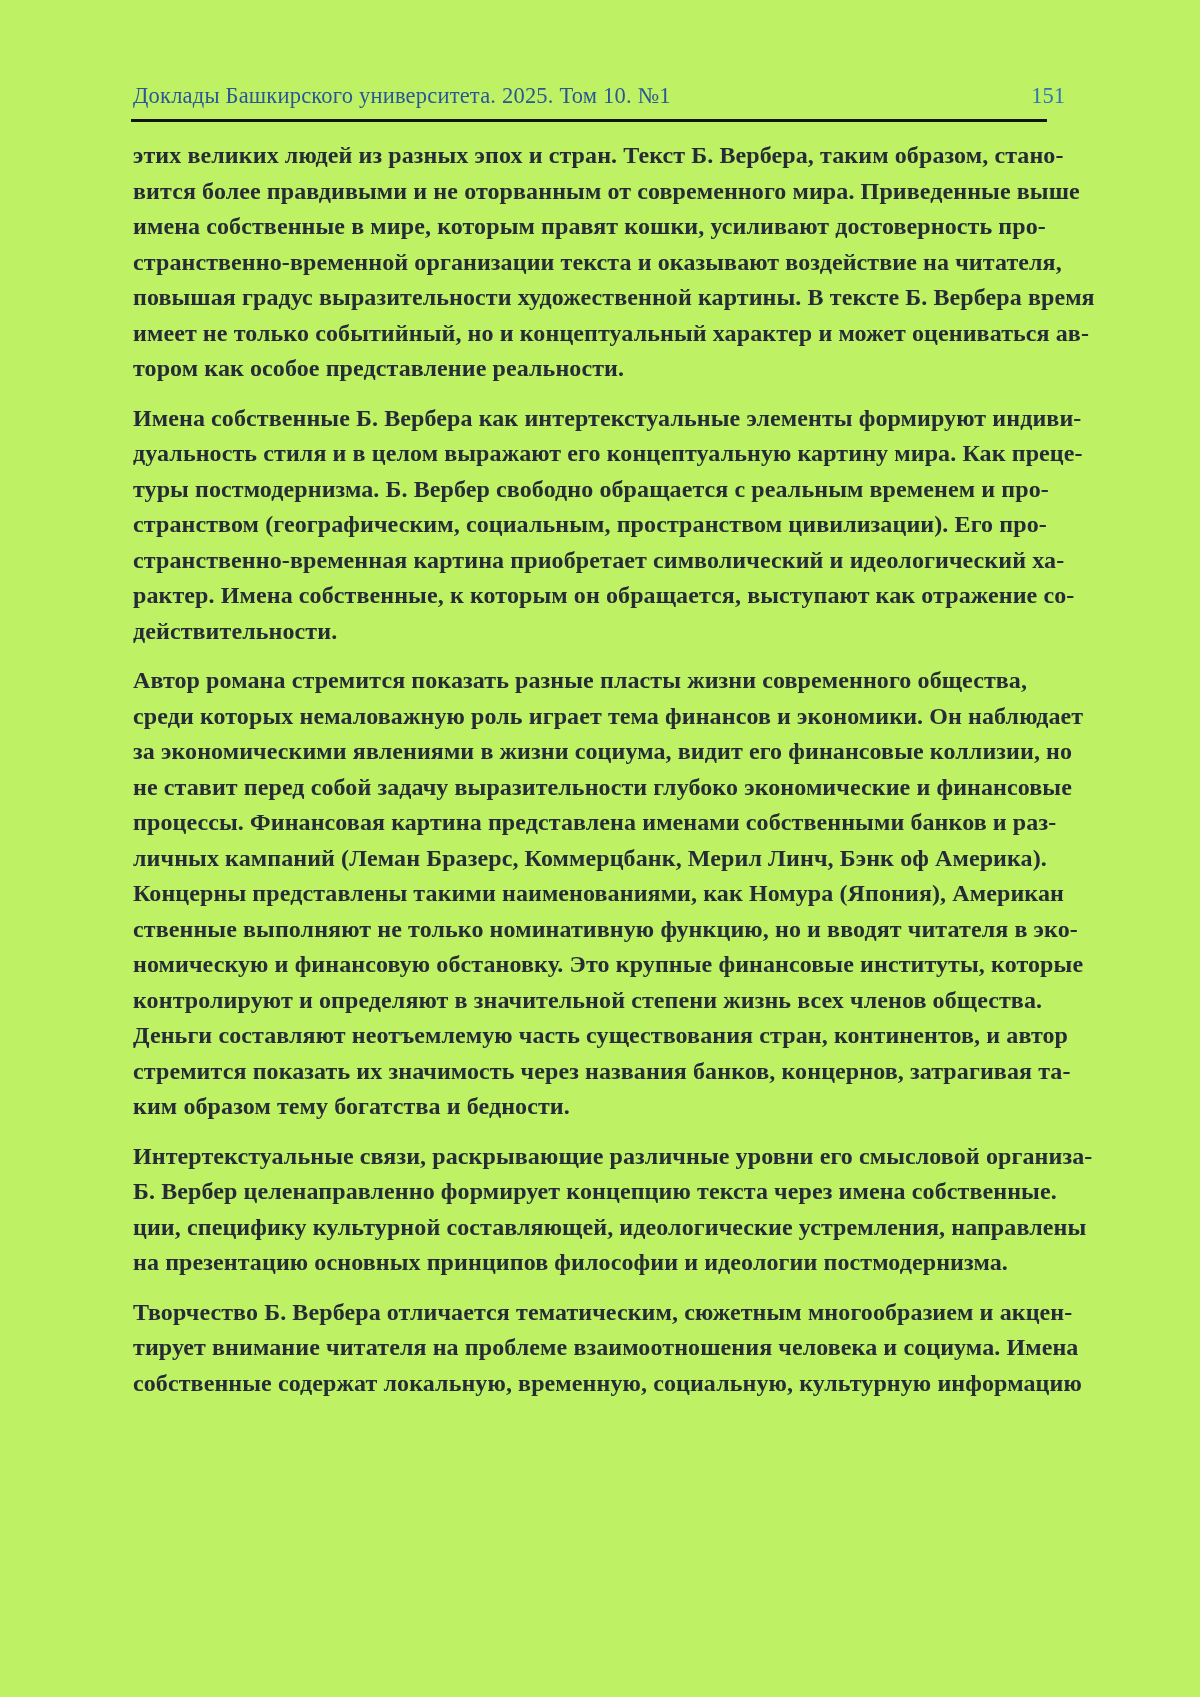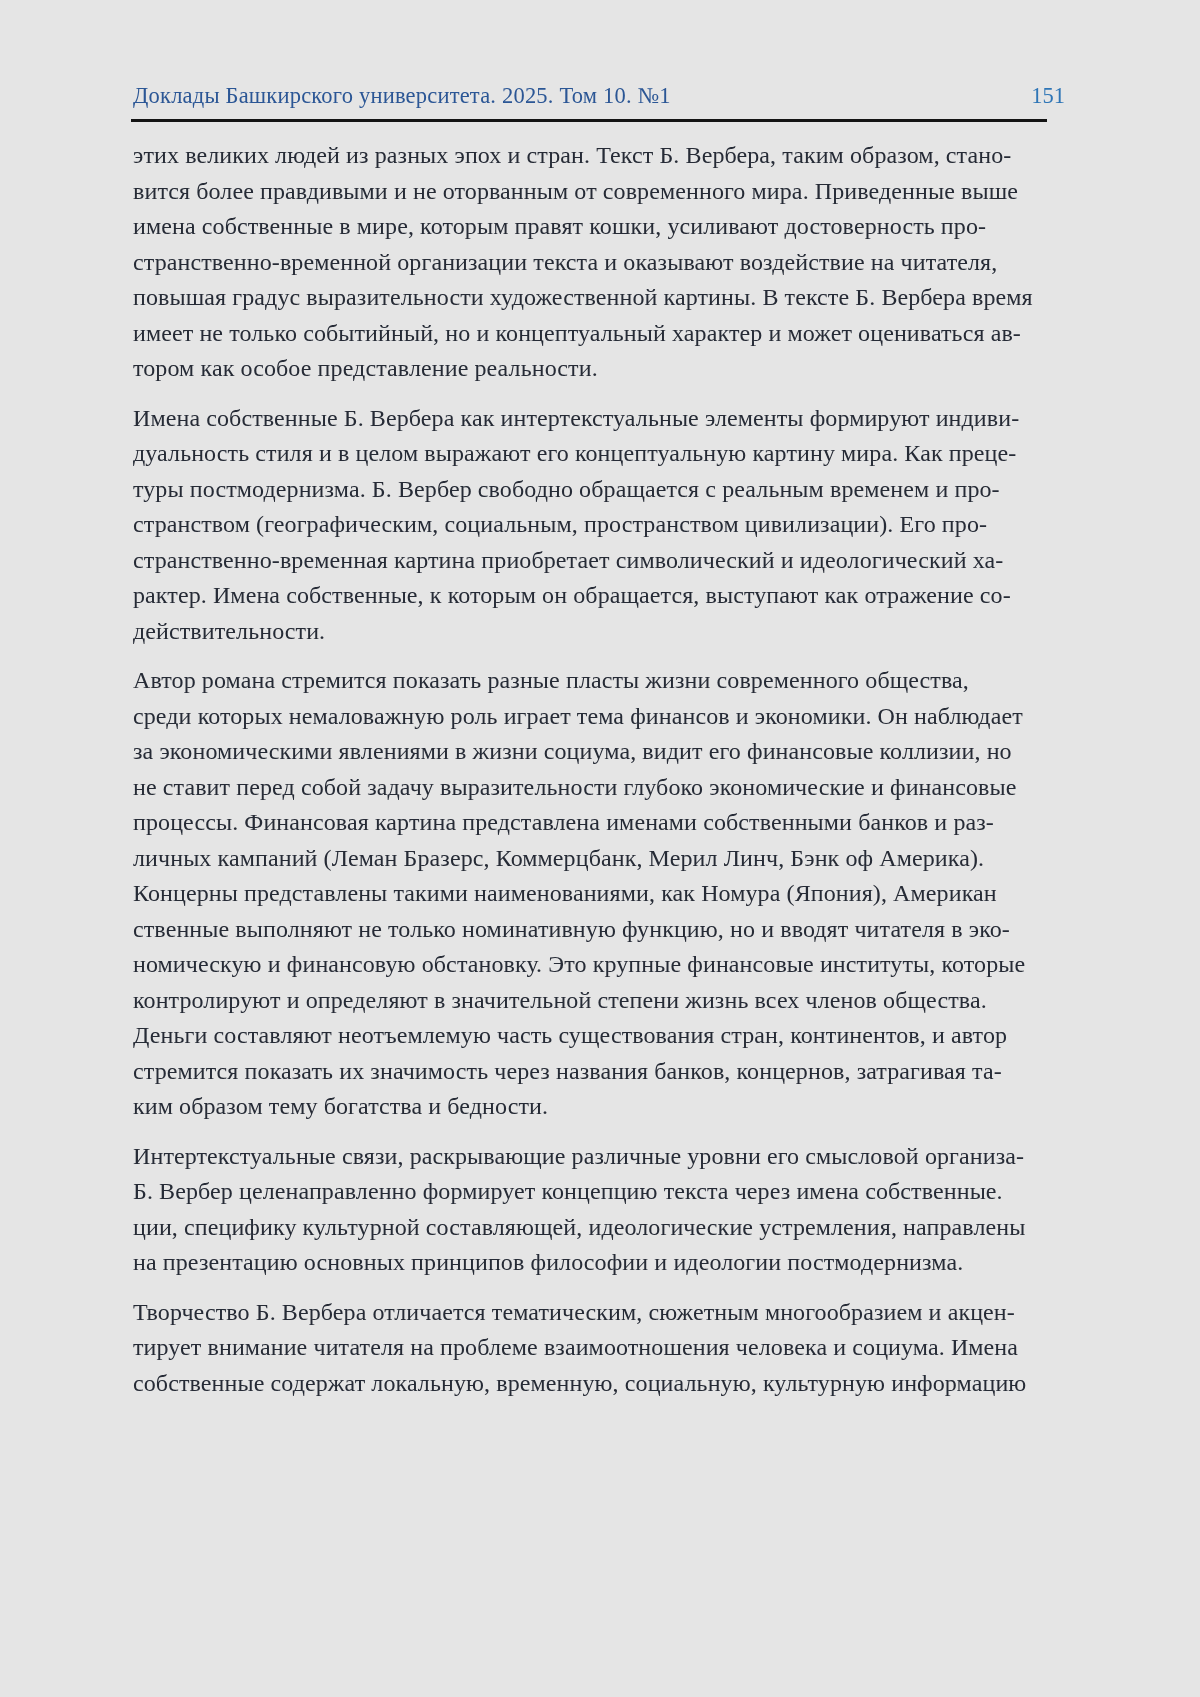--- a/index.html
+++ b/index.html
@@ -4,21 +4,21 @@
 <style>
   html, body {
     margin: 0;
     padding: 0;
     background: #ffffff;
   }
   .page {
     position: relative;
     width: 1200px;
     height: 1697px;
-    background: #e5e5e5;
+    background: #bef264;
     font-family: "Liberation Serif", serif;
     overflow: hidden;
   }
   .running-head {
     position: absolute;
     left: 133px;
     top: 82px;
     width: 932px;
     display: flex;
     justify-content: space-between;
@@ -40,20 +40,21 @@
     width: 916px;
     height: 3px;
     background: #141414;
   }
   .content {
     position: absolute;
     left: 133px;
     top: 138px;
     width: 945px;
     color: #262b36;
+    font-weight: bold;
   }
   .content p {
     margin: 0 0 14px 0;
     padding: 0;
   }
   .content .line {
     display: block;
     white-space: nowrap;
     font-size: 24px;
     line-height: 35.5px;

